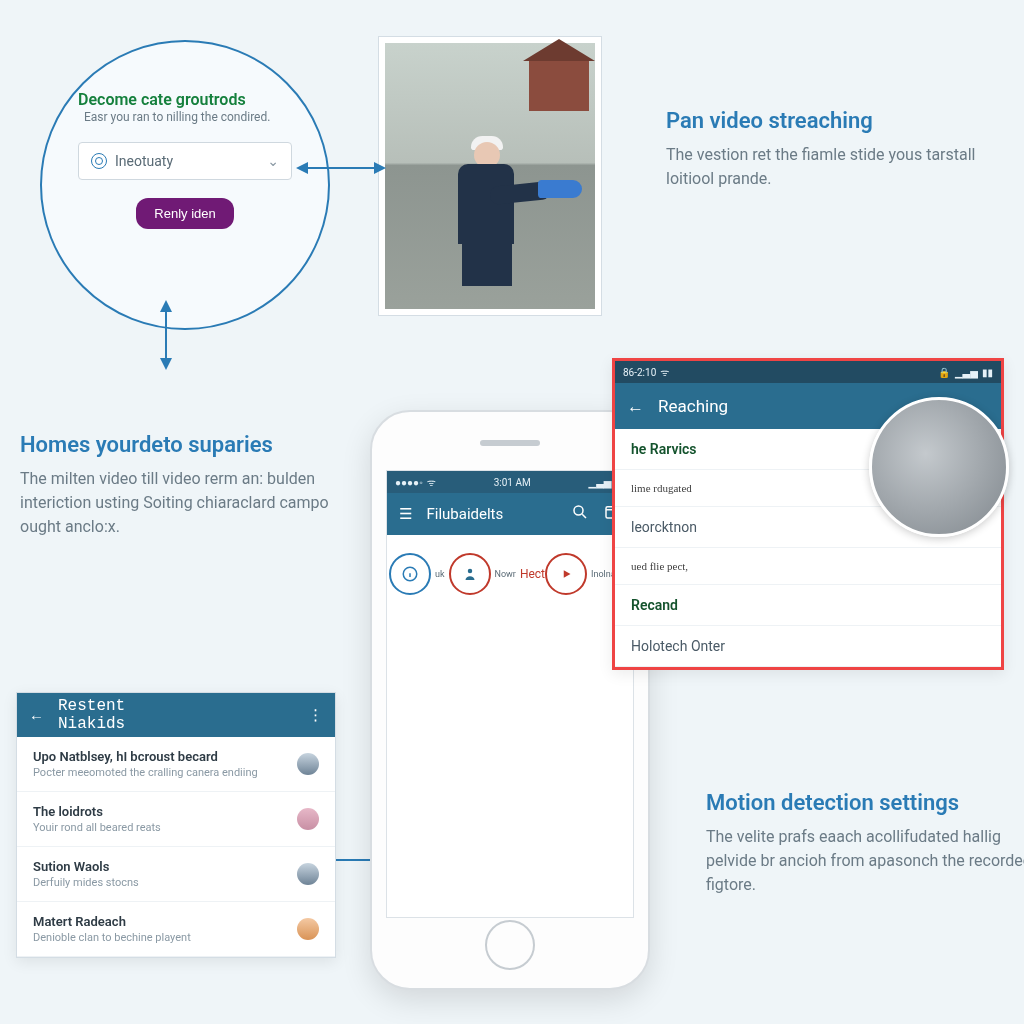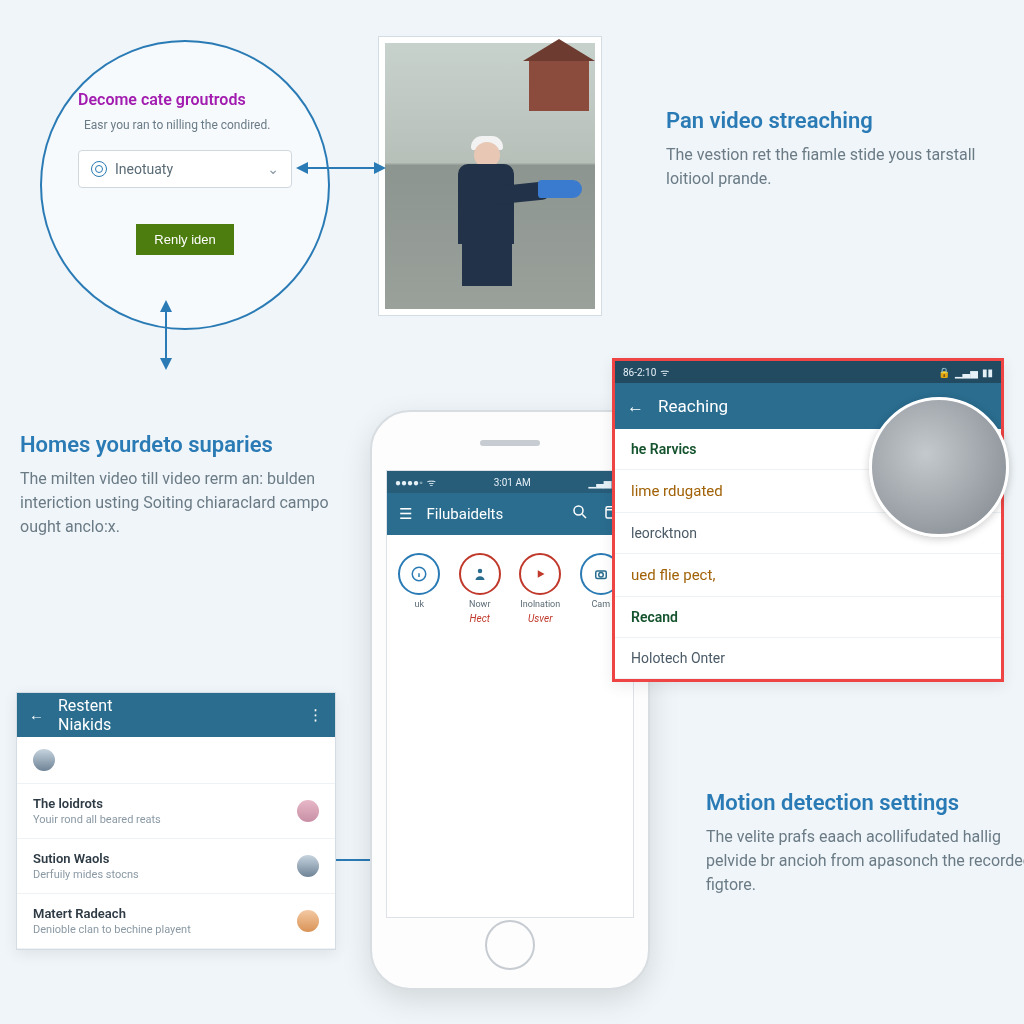--- a/index.html
+++ b/index.html
@@ -16,41 +16,41 @@
   .circle-card {
     position: absolute;
     left: 40px; top: 40px;
     width: 290px; height: 290px;
     border: 2px solid #2a7bb5;
     border-radius: 50%;
     background: #f6fafd;
     padding: 48px 36px 32px 36px;
     text-align: left;
   }
-  .circle-card h3 { color: #a21caf; font-size: 16px; font-weight: 600; margin-bottom: 8px; }
+  .circle-card h3 { color: #15803d; font-size: 16px; font-weight: 600; }
   .circle-card p  { color: #6b7b86; font-size: 12px; line-height: 1.4; margin-bottom: 16px; margin-left: 6px; }
   .circle-card .select {
     display: flex; align-items: center; gap: 8px;
     background: #fff; border: 1px solid #cfd8df; border-radius: 4px;
     padding: 10px 12px; font-size: 14px; color: #5a6b76;
-    margin-bottom: 36px; cursor: pointer;
+    margin-bottom: 18px; cursor: pointer;
   }
   .circle-card .select .select-icon {
     width: 16px; height: 16px; border: 1.5px solid #2a7bb5;
     border-radius: 50%; position: relative; flex: none;
   }
   .circle-card .select .select-icon::after {
     content: ""; position: absolute; inset: 3px;
     border: 1.5px solid #2a7bb5; border-radius: 50%;
   }
   .circle-card .select .chev { margin-left: auto; color: #8a99a4; }
   .circle-card .primary-btn {
     display: block; margin: 0 auto;
-    background: #4d7c0f; color: #fff; border: none;
-    border-radius: 0; padding: 8px 18px; font-size: 13px;
+    background: #701a75; color: #fff; border: none;
+    border-radius: 12px; padding: 8px 18px; font-size: 13px;
     cursor: pointer;
   }
 
   
   .photo-frame {
     position: absolute;
     left: 378px; top: 36px;
     width: 224px; height: 280px;
     border: 1px solid #d4dde4; background: #fff;
     padding: 6px;
@@ -145,71 +145,71 @@
     height:42px; background:#2a6d8f; color:#fff;
     display:flex; align-items:center; gap:14px; padding:0 12px;
     font-size:15px;
   }
   .appbar .title { flex:1; }
   .icon-btn { cursor:pointer; }
   .actionrow {
     display:flex; justify-content:space-around; padding:18px 2px 10px;
   }
   .action {
-    display:flex; flex-direction:column; align-items:center; gap:4px;
+    display:flex; flex-direction:row; align-items:center; gap:4px;
     font-size:9px; color:#5a6b76;
   }
   .action .ring {
     width:42px; height:42px; border-radius:50%;
     border:2.5px solid #c0392b; background:#fff;
     display:flex; align-items:center; justify-content:center;
     color:#2a6d8f;
   }
   .action:nth-child(1) .ring { border-color:#2a7bb5; }
   .action:nth-child(4) .ring { border-color:#2a7bb5; }
   .action .ring svg { width:18px; height:18px; }
-  .action .sub { color:#c0392b; font-size:10px;font-style:italic; }
+  .action .sub { color:#c0392b; font-size:12px; }
 
   
   .screen-card {
     position: absolute;
     left: 612px; top: 358px;
     width: 392px;
     border: 3px solid #ef4444;
     background:#fff;
     box-shadow: 0 4px 14px rgba(0,0,0,.08);
   }
   .screen-card .statusbar { background:#224b62; }
   .screen-card .appbar { background:#2a6d8f; height:46px; font-size:17px; }
   .screen-card .list { }
   .screen-card .row {
     padding:12px 16px; border-bottom:1px solid #eef2f5;
     font-size:14px; color:#4a5a66;
   }
   .screen-card .row.head { color:#14532d; font-weight:600; }
-  .screen-card .row.small { color:#a16207; font-size:15px; }
+  .screen-card .row.small { color:#404040; font-size:11px;font-family:Liberation Serif, serif; }
   .screen-card .circle-photo {
     position:absolute; right:-8px; top:36px;
     width:140px; height:140px; border-radius:50%;
     border:3px solid #fff; box-shadow:0 2px 8px rgba(0,0,0,.2);
     background: radial-gradient(circle at 40% 40%, #c4c9cd, #7f868c);
     overflow:hidden;
   }
 
   
   .list-card {
     position:absolute;
     left:16px; top:692px;
     width:320px;
     border:1px solid #d4dde4;
     background:#fff;
     box-shadow: 0 4px 14px rgba(0,0,0,.08);
   }
   .list-card .appbar { height:44px; background:#2a6d8f; }
-  .list-card .appbar .title { font-size:16px; }
+  .list-card .appbar .title { font-size:16px;font-family:Liberation Mono, monospace; }
   .list-card .item {
     padding:12px 16px; border-bottom:1px solid #eef2f5;
     display:flex; align-items:center; gap:10px;
   }
   .list-card .item .text { flex:1; }
   .list-card .item .text h5 { font-size:13px; color:#2e3b45; font-weight:600; }
   .list-card .item .text p  { font-size:11px; color:#8a99a4; margin-top:2px; }
   .list-card .item .avatar {
     width:22px; height:22px; border-radius:50%;
     background:linear-gradient(#e7b8c8,#c88fa4);
@@ -375,20 +375,24 @@
 </div>
 
 <div class="list-card">
   <div class="appbar">
     <span class="icon-btn">←</span>
     <span class="title">Restent Niakids</span>
     <span style="flex:1"></span>
     <span class="icon-btn">⋮</span>
   </div>
   <div class="item">
+    <div class="text">
+      <h5>Upo Natblsey, hI bcroust becard</h5>
+      <p>Pocter meeomoted the cralling canera endiing</p>
+    </div>
     <div class="avatar"></div>
   </div>
   <div class="item">
     <div class="text">
       <h5>The loidrots</h5>
       <p>Youir rond all beared reats</p>
     </div>
     <div class="avatar"></div>
   </div>
   <div class="item">

